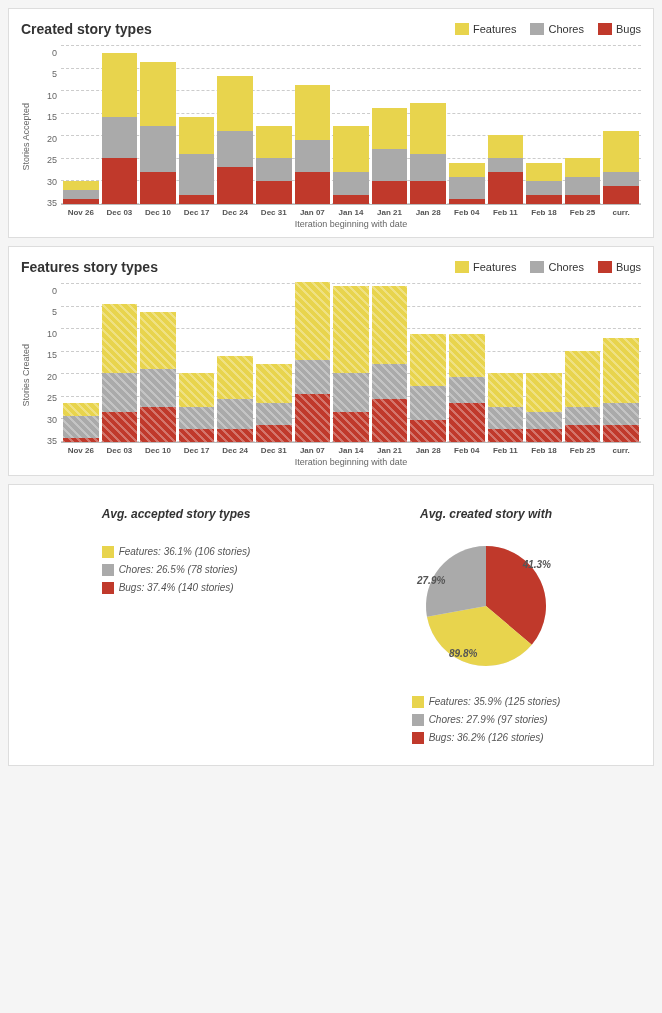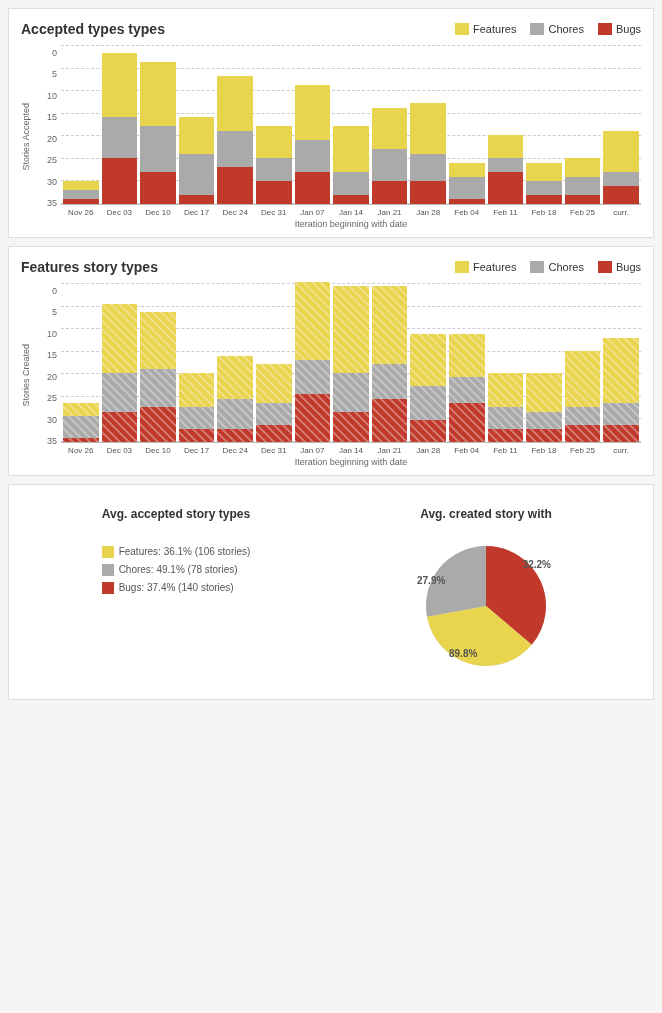--- a/index.html
+++ b/index.html
@@ -112,30 +112,32 @@
       display: flex;
       gap: 3px;
       padding: 3px 2px 0 2px;
     }
     .x-label {
       flex: 1;
       text-align: center;
       font-size: 8px;
       color: #555;
       white-space: nowrap;
+      font-weight: bold;
     }
     .x-axis-title {
       text-align: center;
       font-size: 9px;
       color: #666;
       margin-top: 2px;
     }
     .charts-row {
       display: flex;
       gap: 0;
+      font-style: italic;
     }
     .chart-half {
       flex: 1;
       display: flex;
       flex-direction: column;
       align-items: center;
       padding: 10px;
     }
     .pie-title {
       font-size: 12px;
@@ -179,21 +181,21 @@
     .y-axis-wrapper {
       display: flex;
       align-items: center;
     }
   </style>
 </head>
 <body>
 
 <div class="chart-panel">
   <div class="chart-header">
-    <span class="chart-title">Accepted types types</span>
+    <span class="chart-title">Created story types</span>
     <div class="legend">
       <div class="legend-item">
         <span class="legend-swatch" style="background:#e8d44d;"></span>
         <span>Features</span>
       </div>
       <div class="legend-item">
         <span class="legend-swatch" style="background:#aaa;"></span>
         <span>Chores</span>
       </div>
       <div class="legend-item">
@@ -533,37 +535,51 @@
 
     <div class="chart-half">
       <div class="pie-title">Avg. accepted story types</div>
       <div class="pie-legend">
         <div class="pie-legend-item">
           <span class="pie-legend-swatch" style="background:#e8d44d;"></span>
           <span>Features: 36.1% (106 stories)</span>
         </div>
         <div class="pie-legend-item">
           <span class="pie-legend-swatch" style="background:#aaa;"></span>
-          <span>Chores: 49.1% (78 stories)</span>
+          <span>Chores: 26.5% (78 stories)</span>
         </div>
         <div class="pie-legend-item">
           <span class="pie-legend-swatch" style="background:#c0392b;"></span>
           <span>Bugs: 37.4% (140 stories)</span>
         </div>
       </div>
     </div>
 
     <div class="chart-half">
       <div class="pie-title">Avg. created story with</div>
       <div class="pie-container">
         <svg width="150" height="150" viewBox="0 0 150 150">
           <circle cx="75" cy="75" r="60" fill="#e8e8e8"></circle>
           <path id="pie2-bugs" fill="#c0392b" d="M 75 75 L 75 15 A 60 60 0 0 1 120.74655066068686 113.82335769416667 Z"></path>
           <path id="pie2-features" fill="#e8d44d" d="M 75 75 L 120.74655066068686 113.82335769416667 A 60 60 0 0 1 15.993287700280213 85.87234581762819 Z"></path>
           <path id="pie2-chores" fill="#aaa" d="M 75 75 L 15.993287700280213 85.87234581762819 A 60 60 0 0 1 75.00000000000004 15 Z"></path>
         </svg>
-        <span class="pie-label" style="top:28px;right:10px;">32.2%</span>
+        <span class="pie-label" style="top:28px;right:10px;">41.3%</span>
         <span class="pie-label" style="bottom:22px;left:38px;">89.8%</span>
         <span class="pie-label" style="top:44px;left:6px;text-align:center;">27.9%</span>
+      </div>
+      <div class="pie-legend">
+        <div class="pie-legend-item">
+          <span class="pie-legend-swatch" style="background:#e8d44d;"></span>
+          <span>Features: 35.9% (125 stories)</span>
+        </div>
+        <div class="pie-legend-item">
+          <span class="pie-legend-swatch" style="background:#aaa;"></span>
+          <span>Chores: 27.9% (97 stories)</span>
+        </div>
+        <div class="pie-legend-item">
+          <span class="pie-legend-swatch" style="background:#c0392b;"></span>
+          <span>Bugs: 36.2% (126 stories)</span>
+        </div>
       </div>
     </div>
   </div>
 </div>
 
 </body></html>

